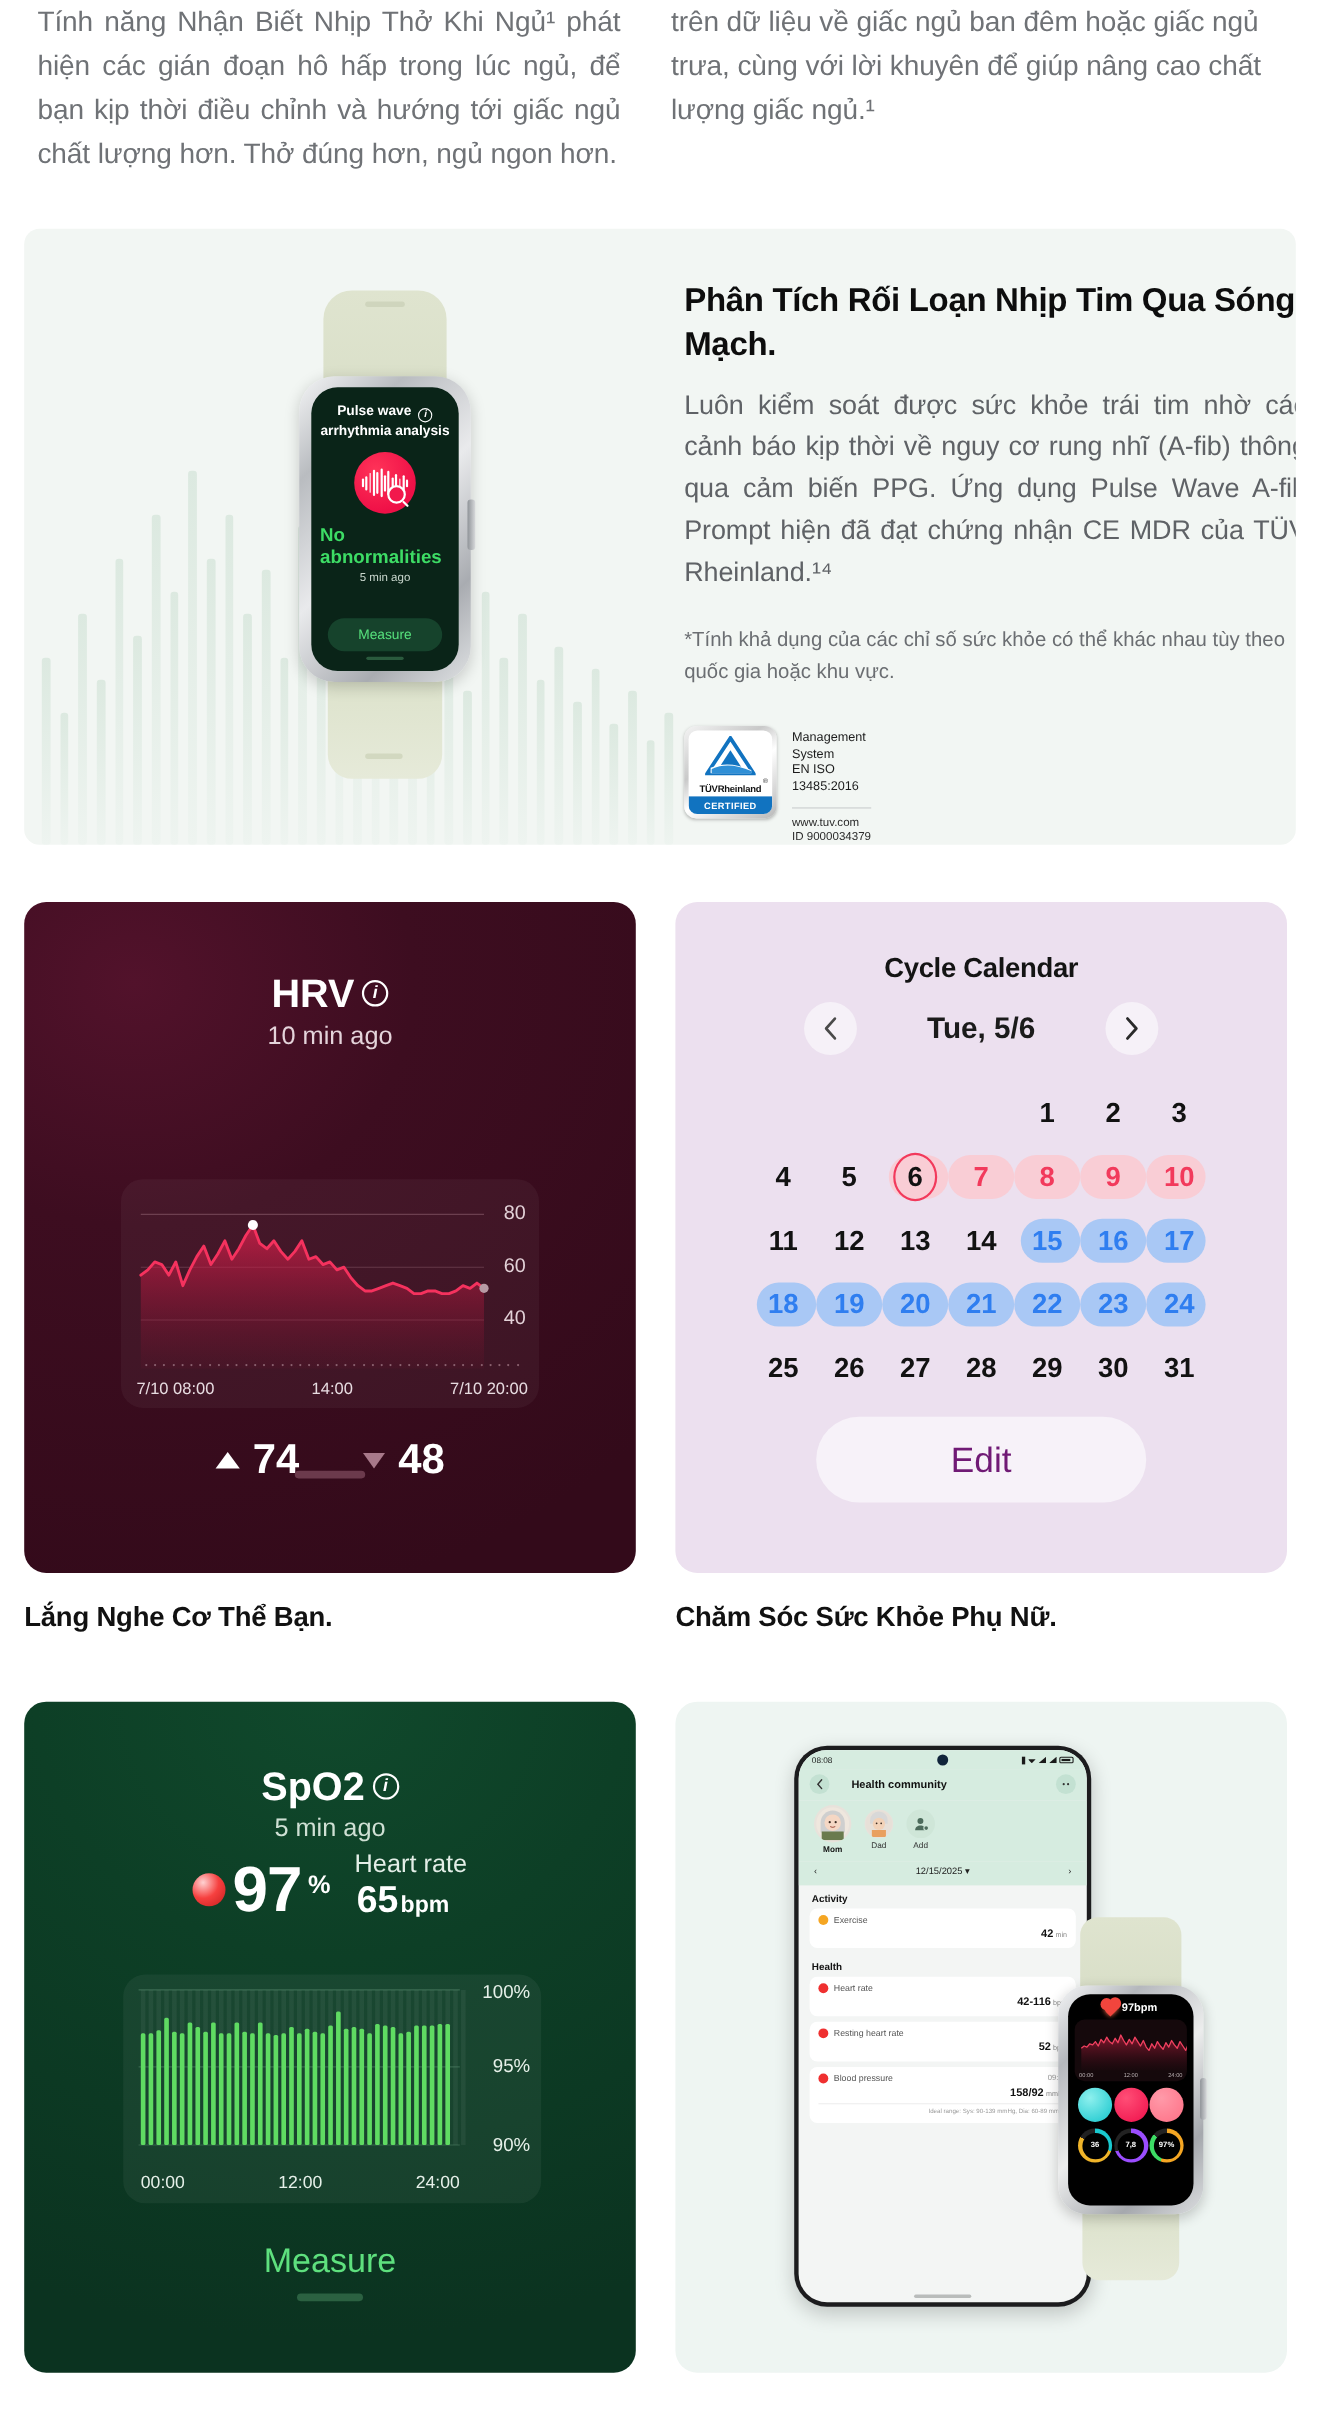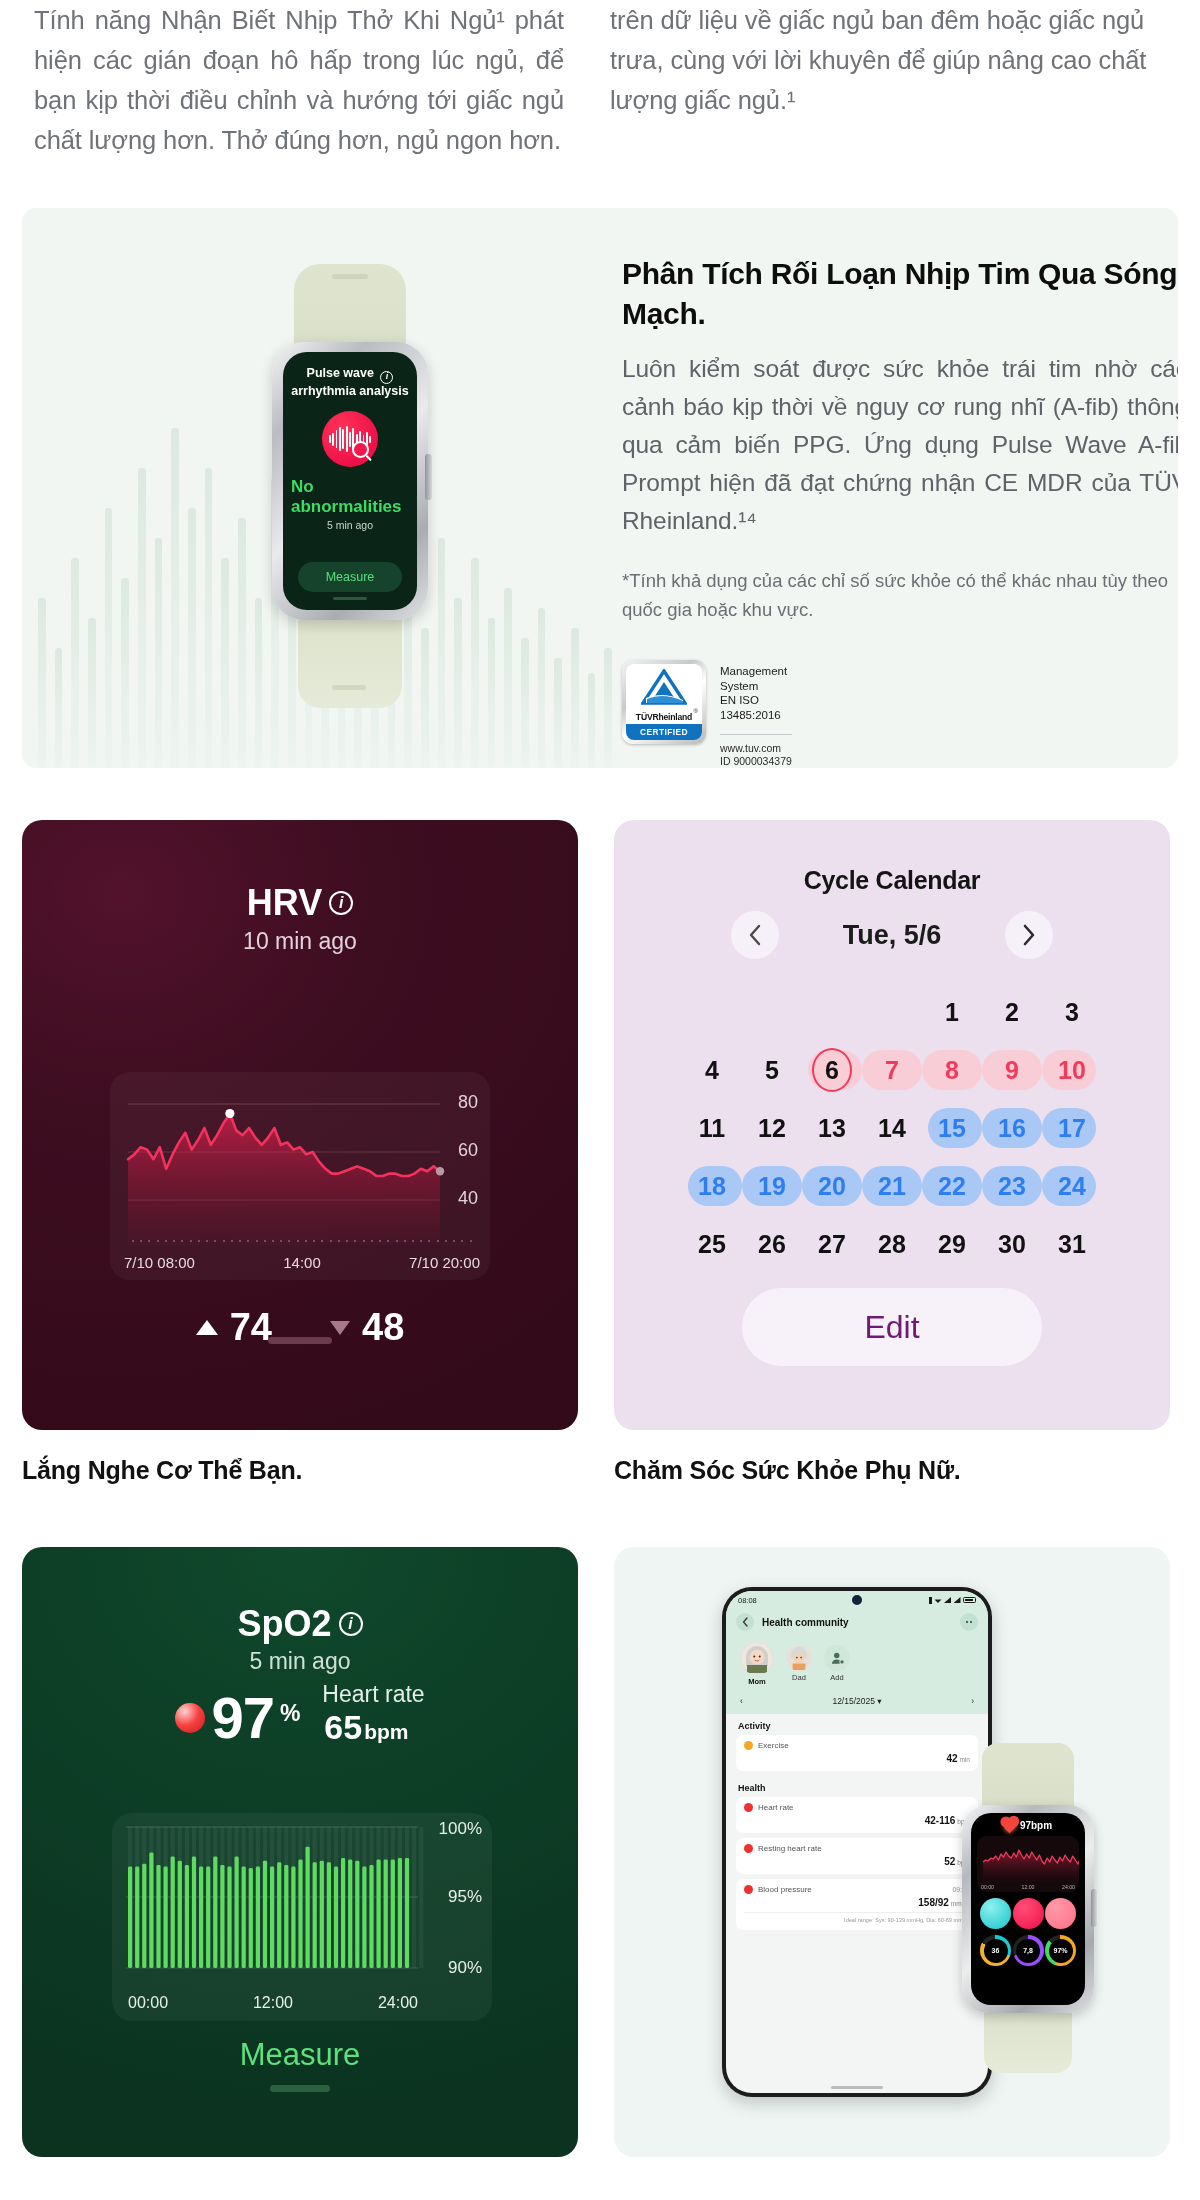--- a/index.html
+++ b/index.html
@@ -176,38 +176,38 @@
   .sp-ago { color:#cfe0d4; font-size:23px; margin-top:3px; }
   .sp-vals { display:flex; align-items:flex-end; justify-content:center; gap:22px; margin-top:6px; }
   .sp-left { display:flex; align-items:center; gap:6px; }
   .sp-drop { width:30px; height:30px; border-radius:50%; background: radial-gradient(circle at 32% 28%, #ffd2d2 0%, #f6403f 48%, #c51d1d 100%); }
   .sp-num { color:#fff; font-size:58px; font-weight:800; letter-spacing:-1px; }
   .sp-unit { color:#fff; font-size:23px; font-weight:700; margin-bottom:9px; }
   .sp-right { text-align:left; margin-bottom:4px; }
   .sp-hr-label { color:#e3eee7; font-size:23px; }
   .sp-hr-val { color:#fff; font-size:34px; font-weight:800; }
   .sp-hr-val span { font-size:21px; font-weight:600; margin-left:2px; }
-  .sp-chart { position:absolute; left:90px; top:266px; width:380px; height:208px; background:rgba(255,255,255,.05); border-radius:20px; }
+  .sp-chart { position:absolute; left:90px; top:248px; width:380px; height:208px; background:rgba(255,255,255,.05); border-radius:20px; }
   .sp-chart svg { position:absolute; left:0; top:0; }
   .sp-ylabel { position:absolute; right:10px; color:#e6f0e9; font-size:17px; }
   .sp-xlabels { position:absolute; left:16px; right:74px; bottom:9px; display:flex; justify-content:space-between; color:#e6f0e9; font-size:16px; }
   .sp-measure { position:absolute; left:0; right:0; top:490px; text-align:center; color:#5ee07e; font-size:31px; }
   .sp-home { position:absolute; left:50%; transform:translateX(-50%); top:538px; width:60px; height:7px; background:#2b6141; border-radius:4px; }
 
   
   .card-comm { background:#eef5f2; }
   .phone { position:absolute; left:108px; top:40px; width:270px; height:510px; background:#1c1c1e; border-radius:30px; padding:4px; box-shadow:0 6px 18px rgba(0,0,0,.2); }
   .phone-screen { width:100%; height:100%; border-radius:26px; overflow:hidden; background:#f3f5f4; position:relative; display:flex; flex-direction:column; }
   .ph-statusbar { height:18px; background:#d6ece0; display:flex; align-items:center; justify-content:space-between; padding:0 12px; font-size:7.5px; color:#1a1a1a; position:relative; }
   .ph-notch { position:absolute; left:50%; transform:translateX(-50%); top:4px; width:10px; height:10px; border-radius:50%; background:#10243a; }
   .ph-icons { display:flex; align-items:center; gap:2.5px; }
   .ph-icons i { display:block; background:#1a1a1a; }
   .ph-bat { width:13px; height:6px; border:1px solid #1a1a1a; border-radius:1.5px; position:relative; background:transparent !important; }
   .ph-bat::after { content:""; position:absolute; left:1px; top:1px; bottom:1px; right:2px; background:#1a1a1a; }
-  .ph-header { background:#d6ece0; display:flex; align-items:center; padding:4px 10px 6px; gap:8px; }
+  .ph-header { background:#d6ece0; display:flex; align-items:center; padding:4px 10px 6px; gap:20px; }
   .ph-back { width:18px; height:18px; border-radius:50%; background:#c3e1d2; display:flex; align-items:center; justify-content:center; }
   .ph-title { font-size:10px; font-weight:700; color:#111; flex:1; }
   .ph-more { width:18px; height:18px; border-radius:50%; background:#c3e1d2; display:flex; align-items:center; justify-content:center; gap:1.5px; }
   .ph-more i { display:block; width:2px; height:2px; border-radius:50%; background:#333; }
   .ph-people { background:#d6ece0; display:flex; gap:12px; padding:4px 14px 6px; }
   .ph-person { text-align:center; }
   .ph-av { width:34px; height:34px; border-radius:50%; background:#e8e2db; display:flex; align-items:center; justify-content:center; overflow:hidden; }
   .ph-av.small { width:26px; height:26px; margin:4px auto 0; }
   .ph-av.add { background:#cfe6d8; }
   .ph-pname { font-size:7.5px; margin-top:2px; color:#333; }

